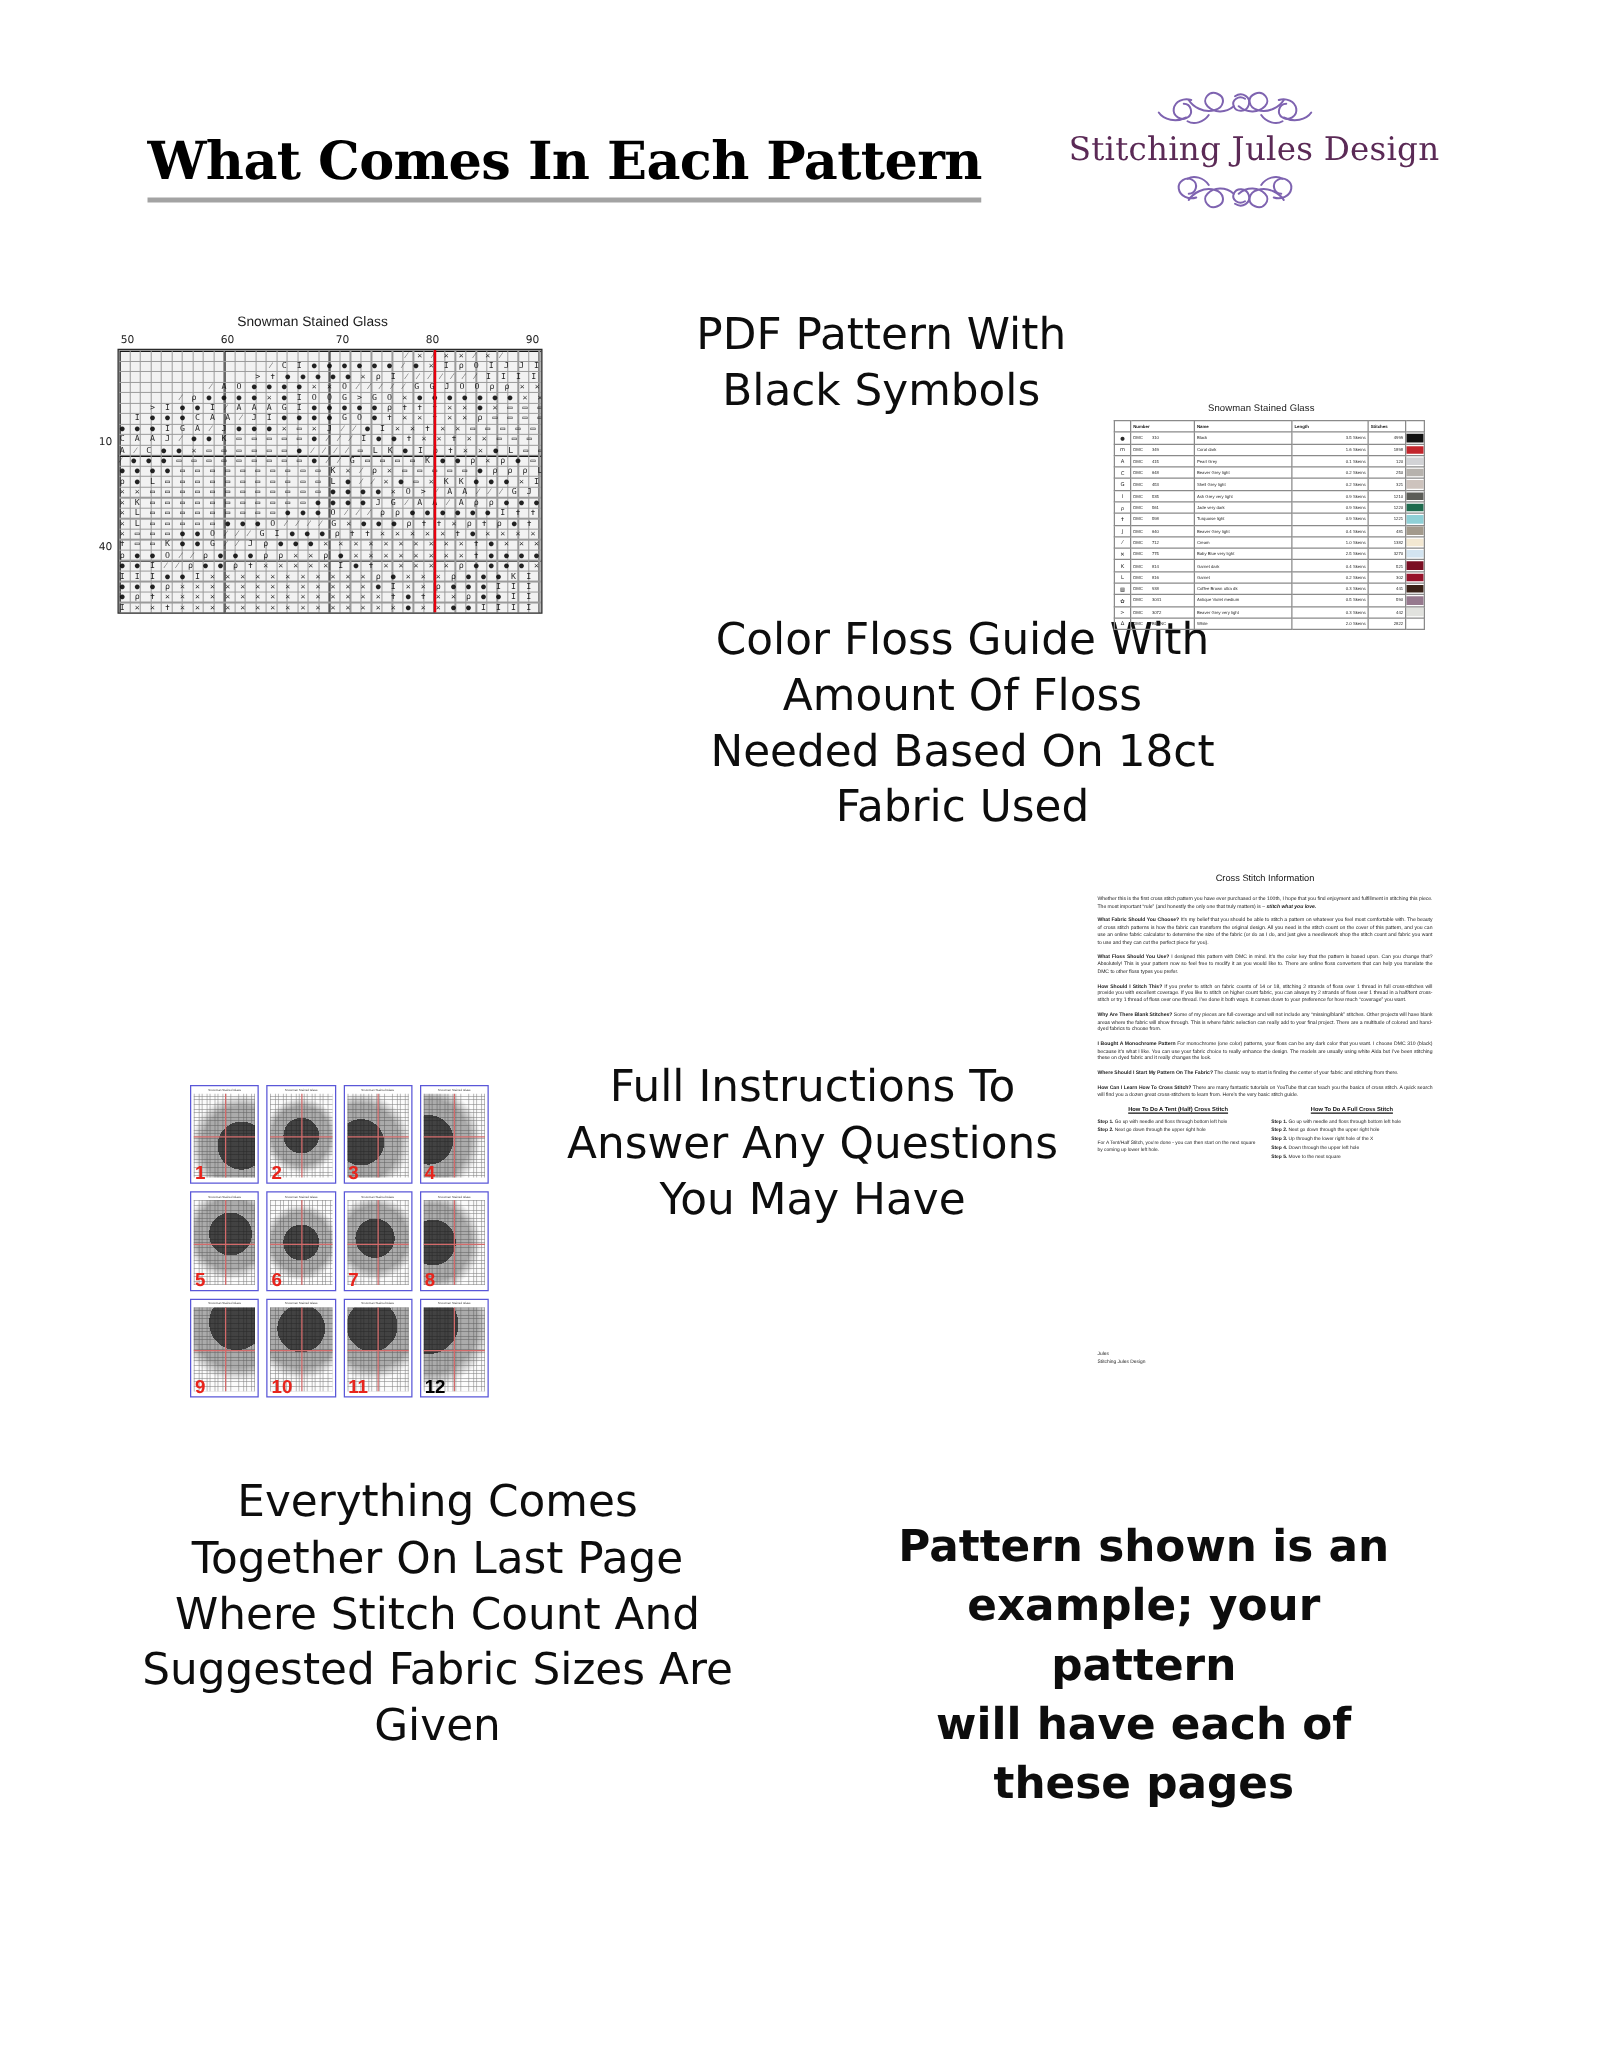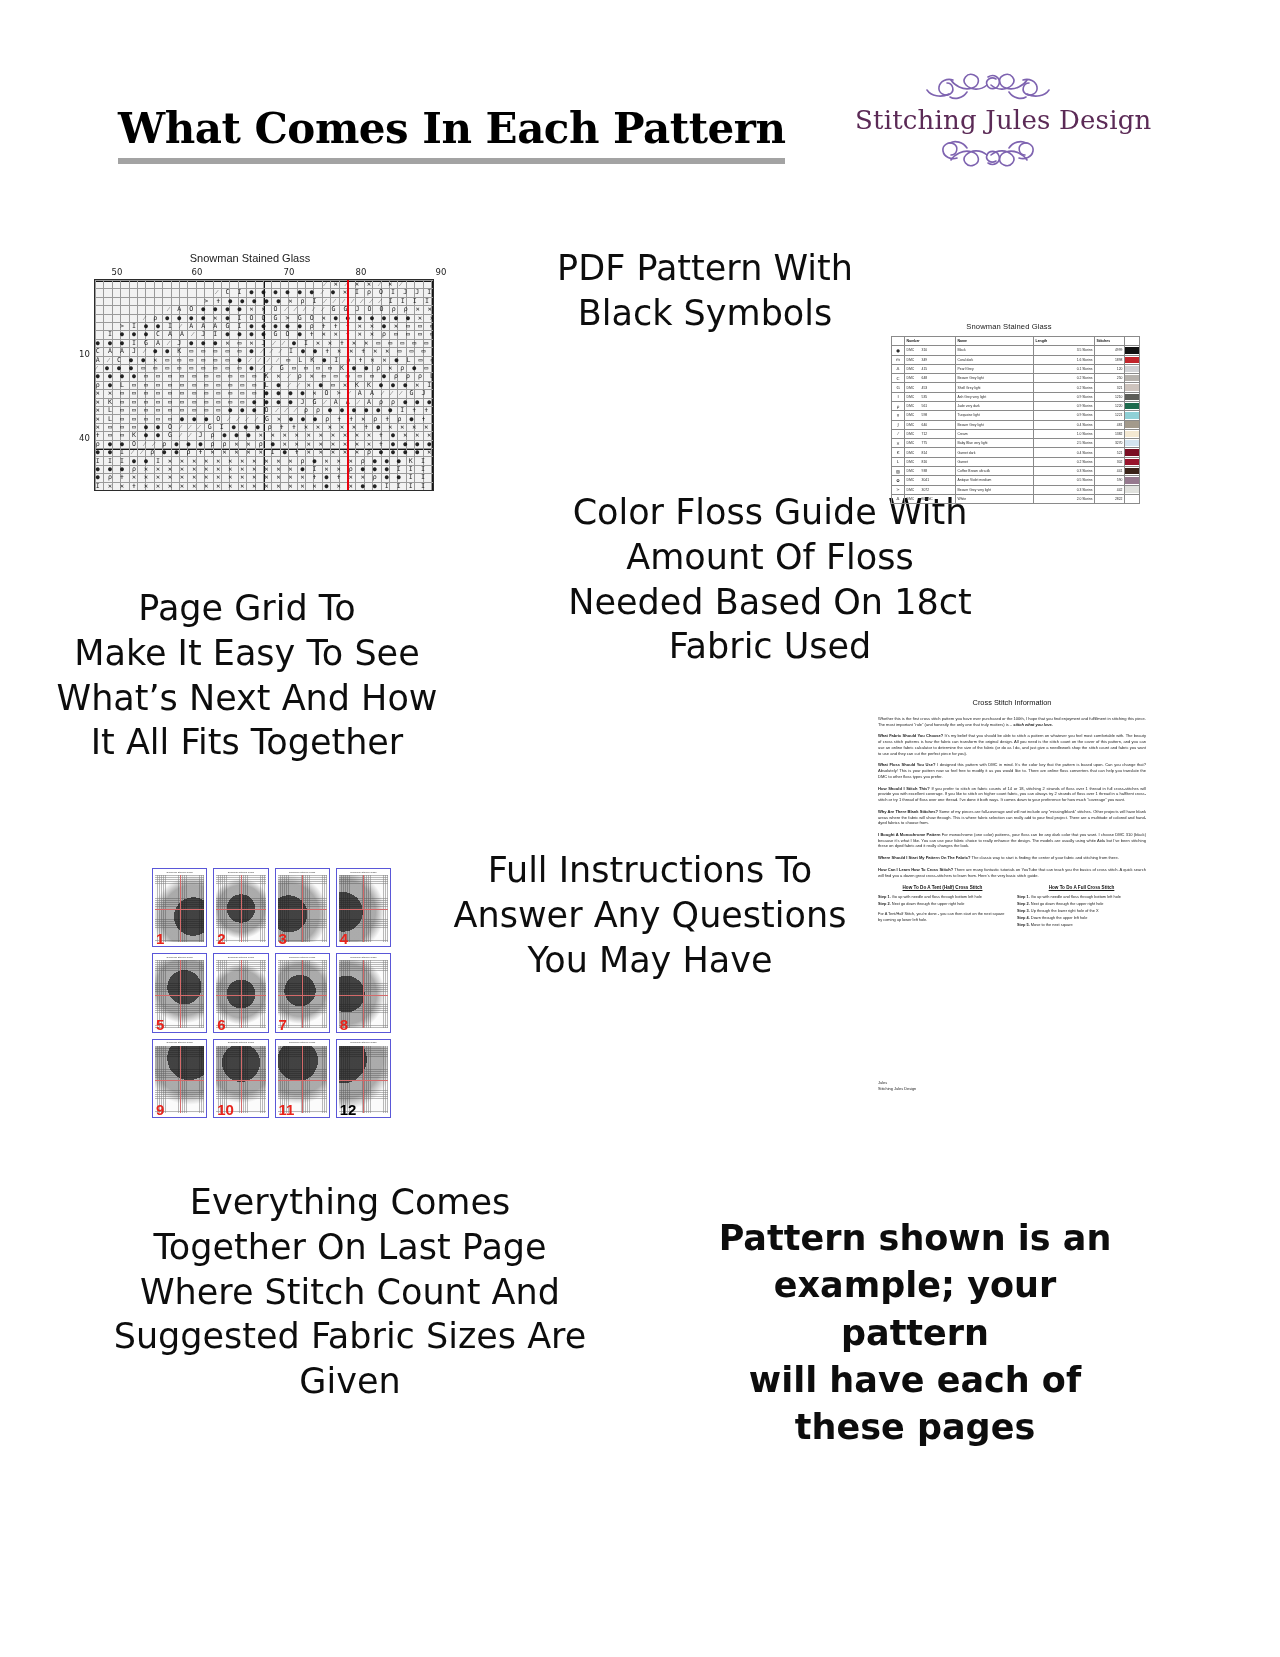--- a/index.html
+++ b/index.html
@@ -26,21 +26,21 @@
     position: absolute;
     left: 118px;
     top: 104px;
     font-family: "DejaVu Serif", "Liberation Serif", serif;
     font-weight: 700;
     font-size: 42px;
     letter-spacing: -0.5px;
     color: #000000;
     white-space: nowrap;
     padding-bottom: 5px;
-    border-bottom: 6px solid #a3a3a3;
+    border-bottom: 4px solid #a3a3a3;
   }
 
   .logo {
     position: absolute;
     left: 855px;
     top: 72px;
     width: 266px;
     height: 122px;
     text-align: center;
   }
@@ -86,21 +86,21 @@
   .chart-title {
     text-align: center;
     font-size: 11px;
     color: #1a1a1a;
     font-family: "Liberation Sans", sans-serif;
     margin-bottom: 3px;
   }
   .chart-colnums {
     position: relative;
     height: 12px;
-    margin-left: 43px;
+    margin-left: 28px;
   }
   .chart-colnums span {
     position: absolute;
     font-size: 8.5px;
     color: #222;
     transform: translateX(-50%);
   }
   .chart-body {
     display: flex;
   }
@@ -411,24 +411,20 @@
 ● ρ ✝ ✕ ✕ ✕ ✕ ✕ ✕ ✕ ✕ ✕ ✕ ✕ ✕ ✕ ✕ ✕ ✝ ● ✝ ✕ ✕ ρ ● ● I I I I I I I I I I I I I I I I ● ● ✕
 I ✕ ✕ ✝ ✕ ✕ ✕ ✕ ✕ ✕ ✕ ✕ ✕ ✕ ✕ ✕ ✕ ✕ ✕ ● ✕ ✕ ● ● I I I I I I I I I I I I I I I I I I ● ● ✕ K</div>
         <div class="chart-centerline"></div>
 
       </div>
     </div>
   </div>
 
   <div class="caption" style="left: 470px; top: 246px; width: 470px; white-space: pre-line;">PDF Pattern With
 Black Symbols</div>
-  <div class="caption" style="left: 22px; top: 586px; width: 450px; white-space: pre-line;">Page Grid To
-Make It Easy To See
-What’s Next And How
-It All Fits Together</div>
   <div class="caption" style="left: 520px; top: 490px; width: 500px; white-space: pre-line;">Color Floss Guide With
 Amount Of Floss
 Needed Based On 18ct
 Fabric Used</div>
   <div class="caption" style="left: 430px; top: 848px; width: 440px; white-space: pre-line;">Full Instructions To
 Answer Any Questions
 You May Have</div>
   <div class="caption" style="left: 60px; top: 1180px; width: 580px; white-space: pre-line;">Everything Comes
 Together On Last Page
 Where Stitch Count And

